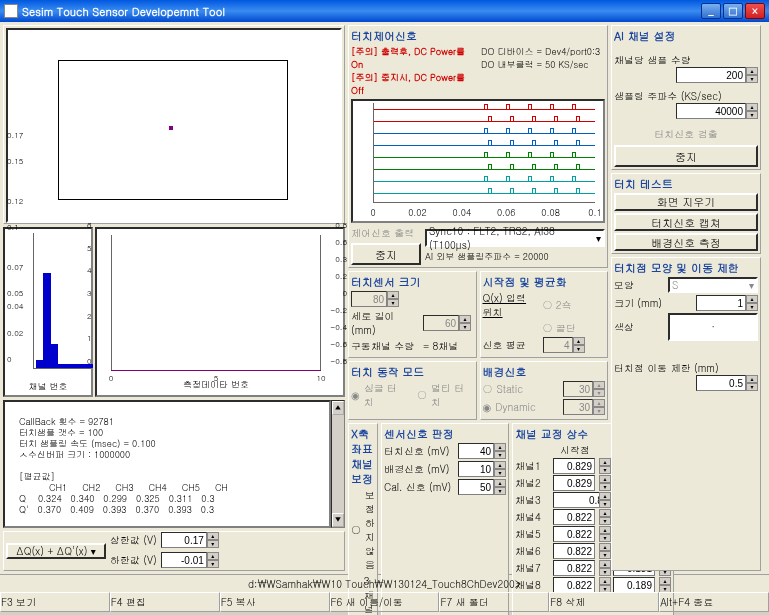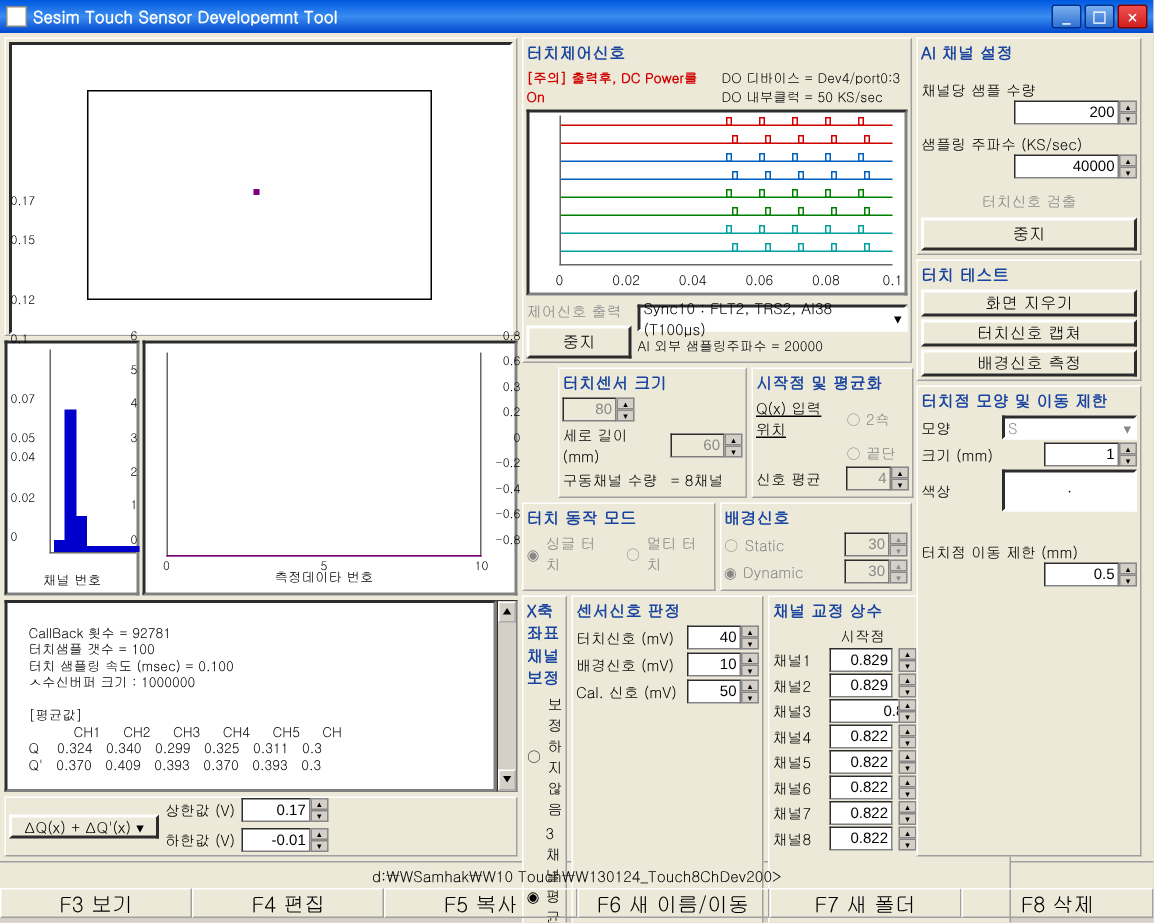--- a/index.html
+++ b/index.html
@@ -147,21 +147,21 @@
     height:18px; background:#ece9d8;
     border-top:1px solid #a0a0a0;
     display:flex; align-items:center;
     padding:0 8px; font-size:10px;
     justify-content:center;
   }
   .footer-fkeys {
     height:20px; display:flex;
     background:#ece9d8;
   }
-  .fkey { flex:1; text-align:center; font-size:14px; border:1px solid #a0a0a0; border-top-color:#fff; border-left-color:#fff; display:flex;align-items:center;justify-content:center;}
+  .fkey { flex:1; text-align:center; font-size:10px; border:1px solid #a0a0a0; border-top-color:#fff; border-left-color:#fff; display:flex;align-items:center;justify-content:flex-start;}
   .chan-grid { display:grid; grid-template-columns: 36px 44px 12px 44px 12px; gap:1px 2px; font-size:10px; align-items:center;}
   .chan-hdr { text-align:center; font-size:10px;}
   .scrollbar-v { width:14px; background:#d4d0c8; border:1px inset #808080; display:flex; flex-direction:column;}
   .scrollbar-v .sbtn { height:14px; background:#d4d0c8; border:1px outset #fff; font-size:7px; text-align:center;}
 </style>
 </head>
 <body>
 
 <div class="titlebar">
   <div class="title-icon"></div>
@@ -291,20 +291,21 @@
       </div>
     </div>
   </div>
 
   <div class="col-mid">
     <div class="panel" style="flex:0 0 auto;">
       <div class="group-title">터치제어신호</div>
       <div style="display:flex;gap:6px;font-size:9px;">
         <div style="flex:1;">
           <div class="red-text">[주의] 출력후, DC Power를 On</div>
+          <div class="red-text">[주의] 중지시, DC Power를 Off</div>
         </div>
         <div style="flex:1;">
           <div>DO 디바이스 = Dev4/port0:3</div>
           <div>DO 내부클럭 = 50 KS/sec</div>
         </div>
       </div>
       <div class="chart-sig" style="margin-top:2px;height:124px;">
         <div class="sig-area" id="sig-area">
             <div class="sig-line" style="top: 6px; background: rgb(208, 0, 0);"></div>
             <div class="sig-rect" style="border-color: rgb(208, 0, 0); top: 1px; left: 110px; width: 4px;"></div>
@@ -369,21 +370,21 @@
               <span>중지</span>
             </div>
         </div>
         <div style="flex:1;">
           <div class="select"><span>Sync10 : FLT2, TRS2, AI38 (T100μs)</span><span style="flex:1"></span>▾</div>
           <div style="font-size:9px;margin-top:3px;">AI 외부 샘플링주파수 = 20000</div>
         </div>
       </div>
     </div>
 
-    <div style="display:flex;gap:3px;margin-left:24px;">
+    <div style="display:flex;gap:3px;">
       <div class="panel" style="flex:1;">
         <div class="group-title">터치센서 크기</div>
         <div class="row">
           <div class="spinner">
               <input class="num-input dis" style="width: 36px;" disabled="" value="80">
               <div class="spinbtns">
                 <div>▴</div>
                 <div>▾</div>
               </div>
             </div>
@@ -618,21 +619,21 @@
           </div>
       </div>
       <div class="dis-label" style="text-align:center;margin-top:8px;">터치신호 검출</div>
       <div class="btn" style="margin-top:4px;">
           <span>중지</span>
         </div>
     </div>
 
     <div class="panel">
       <div class="group-title">터치 테스트</div>
-      <div class="btn" style="height:18px;margin-bottom:2px;">
+      <div class="btn" style="height:18px;margin-bottom:2px;align-items:flex-end;">
           <span>화면 지우기</span>
         </div>
       <div class="btn" style="height:18px;margin-bottom:2px;">
           <span>터치신호 캡쳐</span>
         </div>
       <div class="btn" style="height:18px;">
           <span>배경신호 측정</span>
         </div>
     </div>
 
@@ -686,13 +687,16 @@
     </div>
   <div class="fkey">
       <span>F6 새 이름/이동</span>
     </div>
   <div class="fkey">
       <span>F7 새 폴더</span>
     </div>
   <div class="fkey">
       <span>F8 삭제</span>
     </div>
+  <div class="fkey">
+      <span>Alt+F4 종료</span>
+    </div>
 </div>
 
 </body></html>

